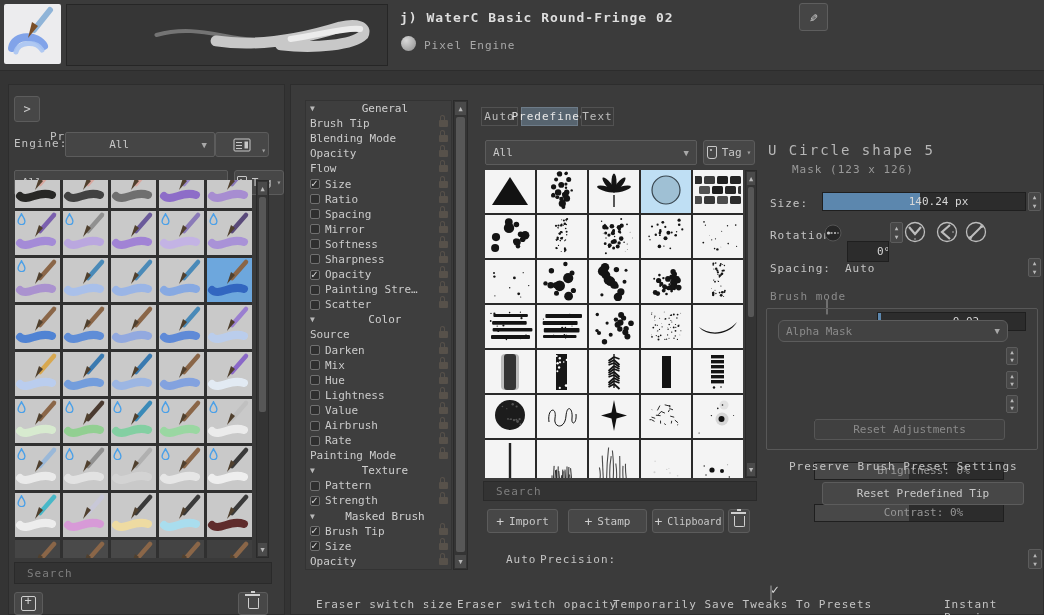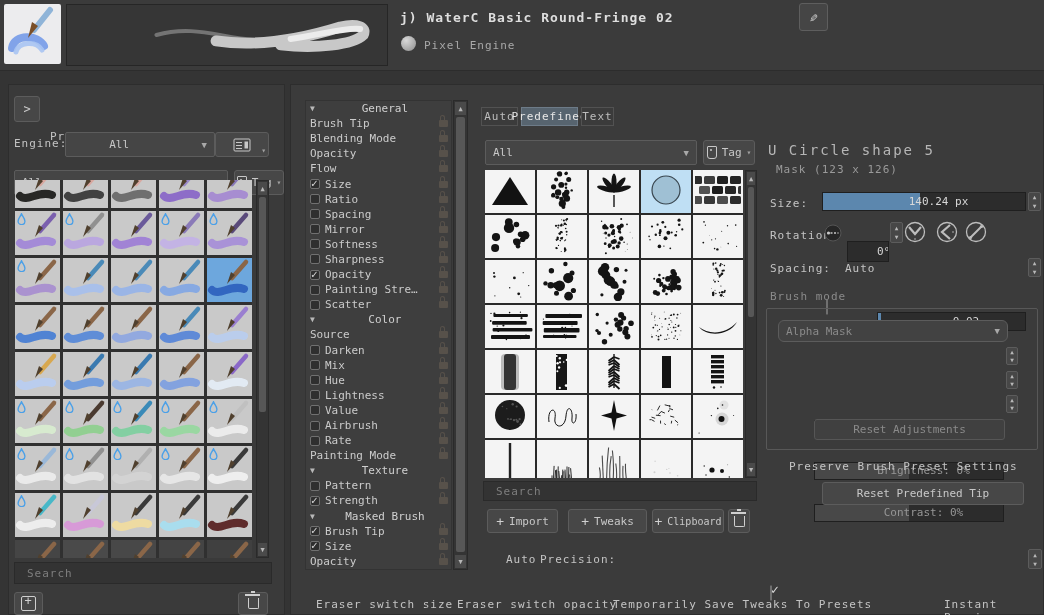--- a/index.html
+++ b/index.html
@@ -93,21 +93,21 @@
   .tip-grid{left:485px;top:170px;width:258px;height:308px;overflow:hidden;background:#2a2a2a;}
   .tip-inner{display:flex;flex-wrap:wrap;gap:2px;width:258px;}
   .ttile{width:50px;height:43px;background:#f4f4f4;position:relative;flex:none;}
   .ttile.sel{background:#bfdff4;}
   .ttile svg{position:absolute;left:2px;top:1px;width:46px;height:40px;}
   .tip-sb{left:745px;top:170px;width:12px;height:308px;position:absolute;}
   .tip-search{left:483px;top:481px;width:274px;height:20px;}
   .plus{font-size:13px;color:#d0d0d0;}
   
   .dp-name{left:768px;top:142px;font-size:14px;color:#b6b6b6;letter-spacing:2px;}
-  .dp-mask{left:768px;top:163px;font-size:11px;color:#9a9a9a;letter-spacing:1px;padding-left:8px;}
+  .dp-mask{left:784px;top:163px;font-size:11px;color:#9a9a9a;letter-spacing:1px;padding-left:8px;}
   .dlbl{font-size:11px;color:#c4c4c4;letter-spacing:1px;}
   .groupbox{left:766px;top:308px;width:272px;height:142px;border:1px solid #585858;border-radius:2px;box-sizing:border-box;}
   .dis-btn{color:#8a8a8a;background:#404040;border-color:#565656;}
   .gb-lbl{color:#8a8a8a;}
   
   .flbl{font-size:11px;color:#c4c4c4;letter-spacing:1px;}
 </style>
 </head>
 <body>
 
@@ -1394,21 +1394,21 @@
     <div class="thumb" style="top:16px;height:130px;"></div>
     <div class="ar bot">▼</div>
   </div>
   <input class="abs search tip-search" placeholder="Search" style="">
   <div class="abs kbtn" style="left:487px;top:509px;width:71px;height:24px;">
     <span class="plus">+</span>
       <span>Import</span>
   </div>
   <div class="abs kbtn" style="left:568px;top:509px;width:79px;height:24px;">
     <span class="plus">+</span>
-      <span>Tweaks</span>
+      <span>Stamp</span>
   </div>
   <div class="abs kbtn" style="left:652px;top:509px;width:72px;height:24px;font-size:10px;">
     <span class="plus">+</span>
       <span>Clipboard</span>
   </div>
   <div class="abs kbtn" style="left:728px;top:509px;width:22px;height:24px;">
       <span class="trash-ic"></span>
     </div>
 
   

